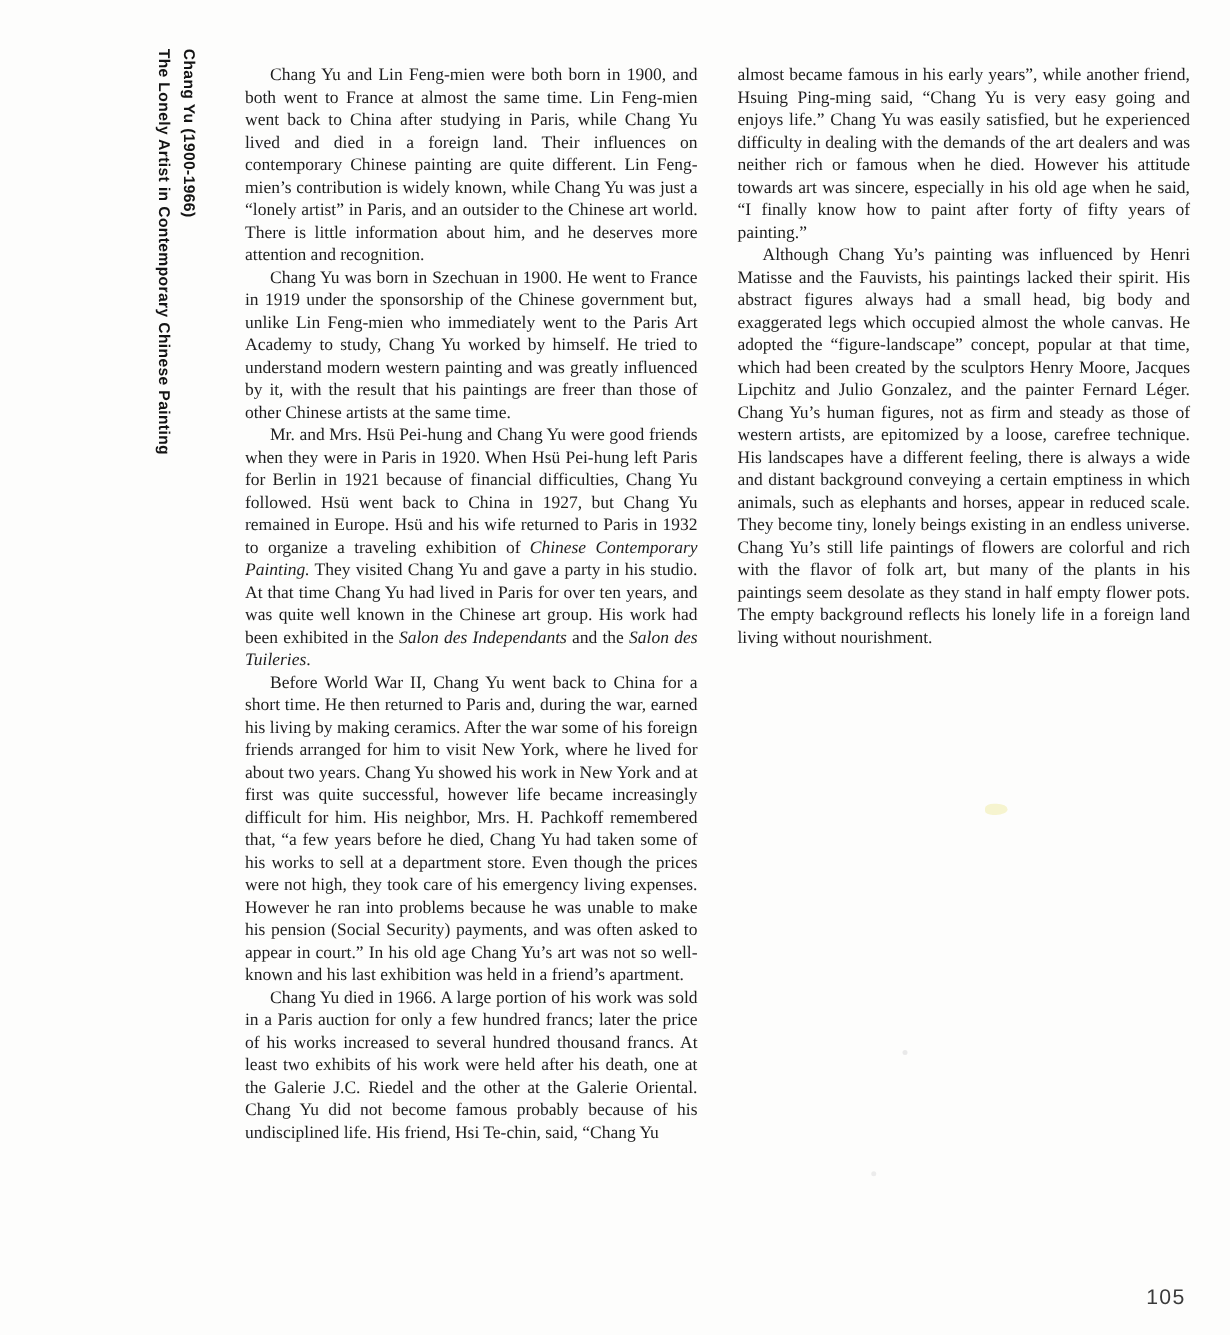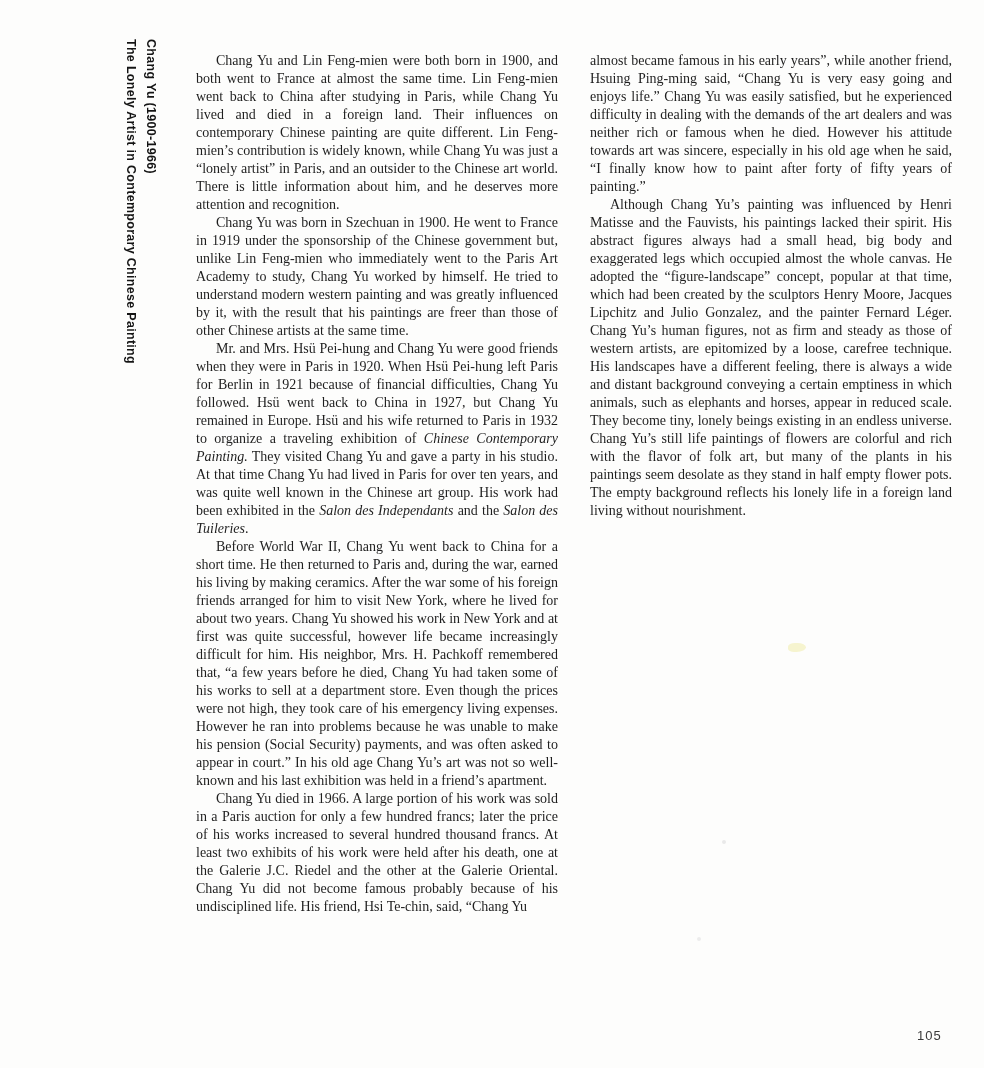--- a/index.html
+++ b/index.html
@@ -40,21 +40,21 @@
   .column p {
     margin: 0;
     text-indent: 20px;
   }
   .column p.no-indent { text-indent: 0; }
   .column i { font-style: italic; }
   .page-number {
     position: absolute;
     left: 917px; top: 1028px;
     font-family: "Liberation Sans", "DejaVu Sans", sans-serif;
-    font-size: 13px;
+    font-size: 17px;
     color: #3a3a3a;
     letter-spacing: 1px;
   }
   .speck { position: absolute; border-radius: 50%; }
   .speck-yellow {
     left: 788px; top: 643px;
     width: 18px; height: 9px;
     background: #f6f4cf;
     border-radius: 45% 55% 60% 40%;
   }

